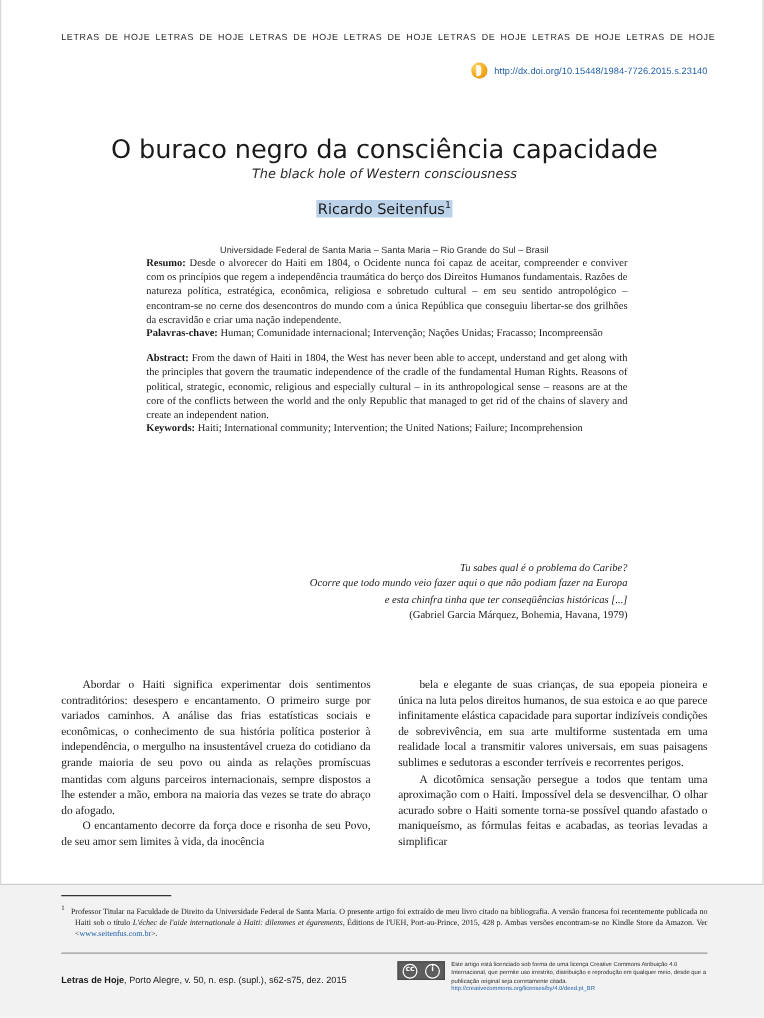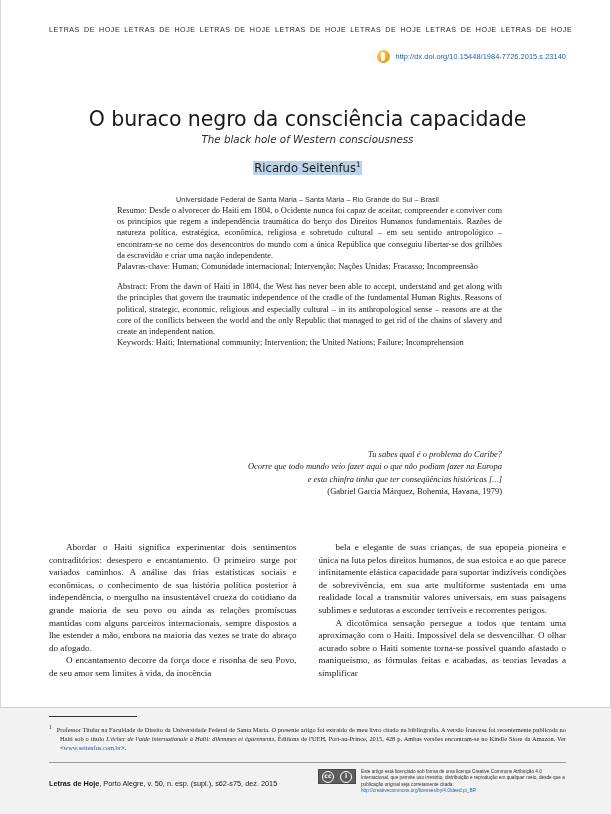--- a/index.html
+++ b/index.html
@@ -151,21 +151,21 @@
     color: #1a1a1a;
     text-align: justify;
   }
   .abstract-block p {
     margin: 0;
   }
   .abstract-block .gap {
     height: 9px;
   }
   .lead {
-    font-weight: normal;
+    font-weight: bold;
   }
 
   
   .epigraph {
     position: absolute;
     top: 448px;
     left: 150px;
     right: 64px;
     text-align: right;
     font-size: 8.5px;

